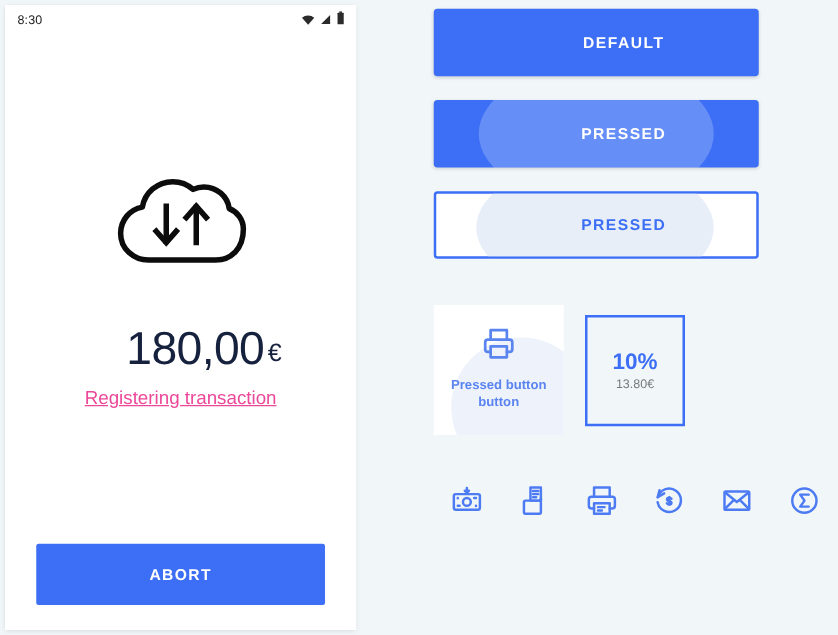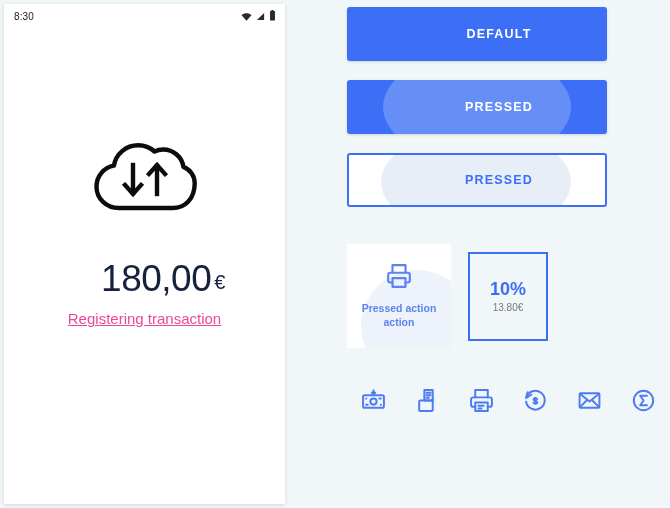--- a/index.html
+++ b/index.html
@@ -307,20 +307,21 @@
           <polyline points="63,42 71,33 79,42" stroke-linejoin="miter"></polyline>
         </g>
       </svg>
     </div>
 
     <div id="amount-block">
       <div id="amount-value"><span>180,00</span><span class="cur">€</span></div>
       <div id="amount-status">Registering transaction</div>
     </div>
 
+    <button id="abort-button">ABORT</button>
   </div>
 </div>
 
 <div id="right-panel">
 
   <button class="wide-btn" id="btn-default">
     <span class="lbl">DEFAULT</span>
   </button>
 
   <button class="wide-btn" id="btn-pressed-filled">
@@ -336,21 +337,21 @@
   <div id="action-card">
     <span class="ripple"></span>
     <div class="inner">
       <span>
         <svg width="26" height="26" viewBox="0 0 24 24" fill="none" stroke="#5a84f0" stroke-width="2" stroke-linecap="round" stroke-linejoin="round">
           <polyline points="6 9 6 2 18 2 18 9"></polyline>
           <path d="M6 18H4a2 2 0 0 1-2-2v-5a2 2 0 0 1 2-2h16a2 2 0 0 1 2 2v5a2 2 0 0 1-2 2h-2"></path>
           <rect x="6" y="14" width="12" height="8"></rect>
         </svg>
       </span>
-      <div id="action-card-label">Pressed action action</div>
+      <div id="action-card-label">Pressed button button</div>
     </div>
   </div>
 
   <div id="tip-card">
     <div id="tip-percent">10%</div>
     <div id="tip-amount">13.80€</div>
   </div>
 
   <div id="icon-row">
 

